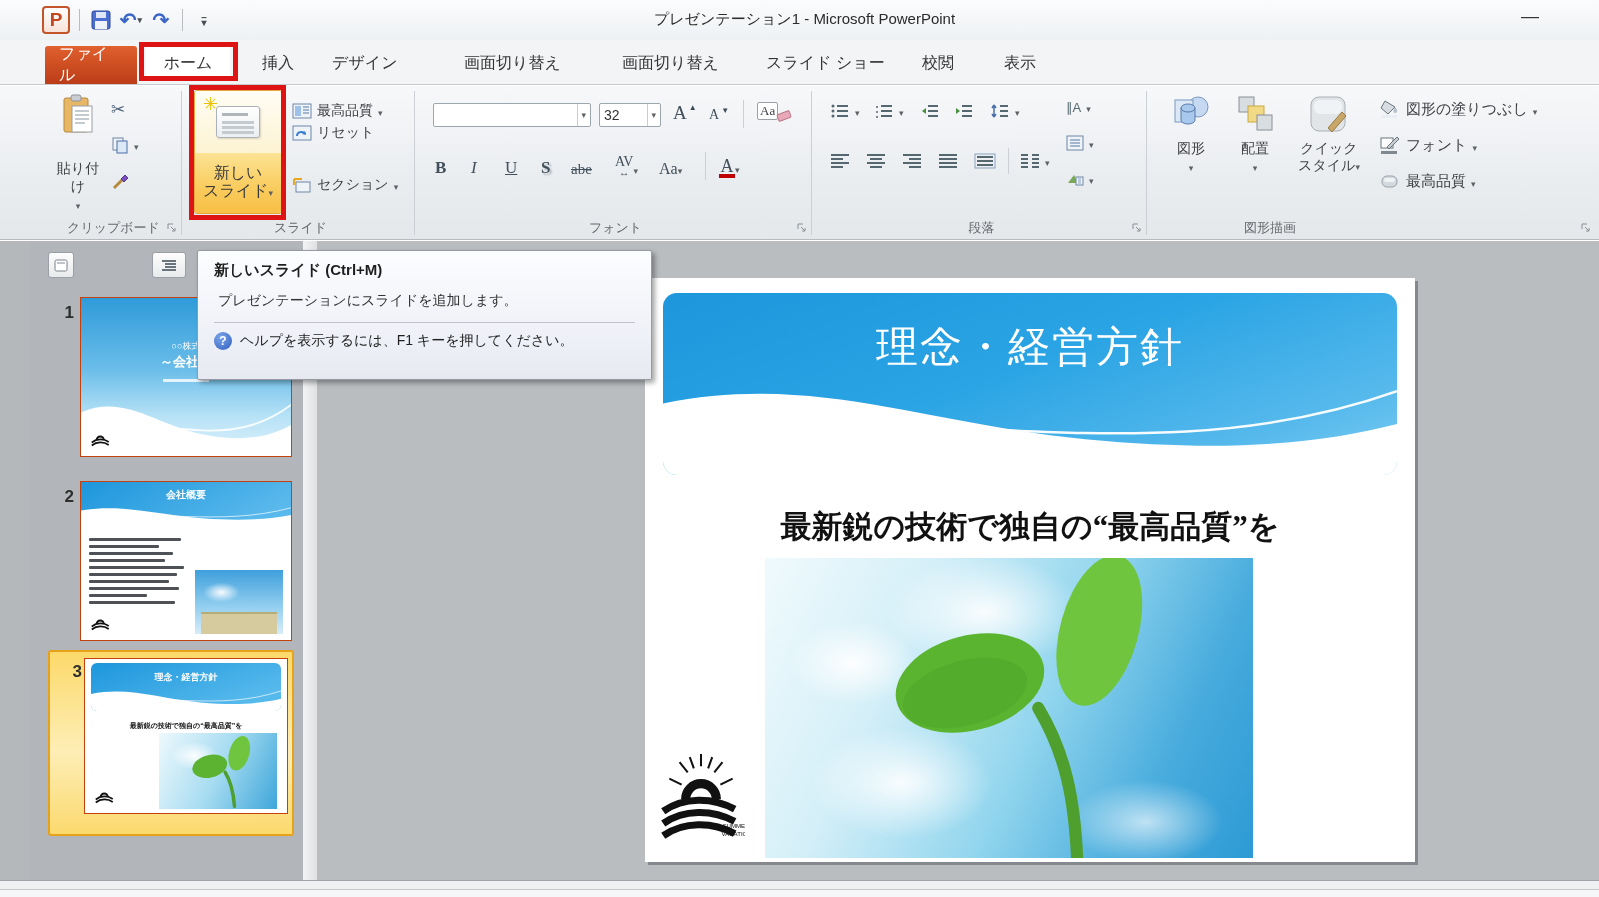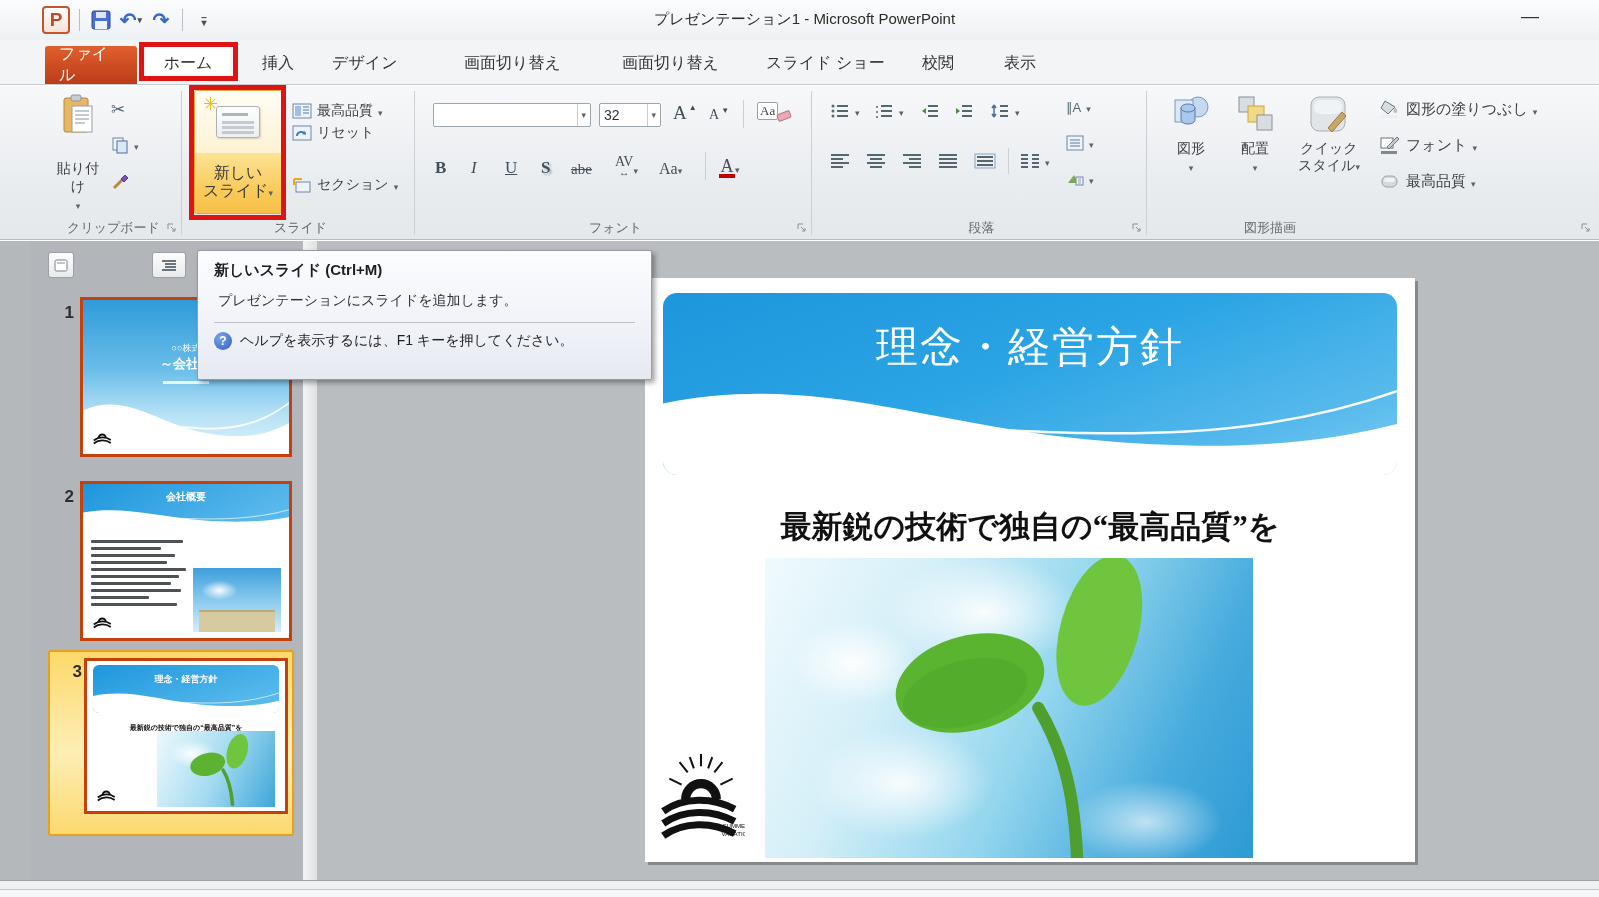--- a/index.html
+++ b/index.html
@@ -56,21 +56,21 @@
                 font-size:16px;color:#3a3a3a;line-height:18px;}
   .sparkle{position:absolute;left:8px;top:2px;color:#edbd00;font-size:18px;text-shadow:0 0 2px #fff;}
   .slideicon{width:44px;height:32px;background:linear-gradient(#fefefe,#eceff1);border:1px solid #aab2b8;border-radius:3px;
              position:relative;box-shadow:1px 1px 2px rgba(0,0,0,.15);}
   .slideicon i{position:absolute;left:5px;right:5px;height:3px;background:#c3cad0;}
   
   .workspace{position:absolute;left:0;top:241px;width:1599px;height:639px;background:#b5b8bb;}
   .panel{position:absolute;left:30px;top:0;width:273px;height:639px;background:#b2b5b9;}
   .ptab{position:absolute;top:11px;width:26px;height:26px;background:linear-gradient(#fdfdfd,#e8eaec);
         border:1px solid #9aa0a5;border-radius:3px;display:flex;align-items:center;justify-content:center;}
-  .thumb{position:absolute;left:50px;width:212px;height:160px;background:#fff;border:3px solid #c2410c;overflow:hidden;}
+  .thumb{position:absolute;left:50px;width:212px;height:160px;background:#fff;border:1px solid #c2410c;overflow:hidden;}
   .tnum{position:absolute;left:22px;width:22px;text-align:right;font-size:17px;font-weight:bold;color:#2e2e2e;}
   .selwrap{position:absolute;left:18px;top:409px;width:246px;height:186px;border:2px solid #e7a21b;border-radius:3px;
            background:linear-gradient(#fcd96a,#fdeeb6 55%,#fbd96e);}
   .vseparator{position:absolute;left:303px;top:0;width:14px;height:639px;background:linear-gradient(90deg,#f2f3f4,#dfe1e3);}
   .canvas{position:absolute;left:317px;top:0;width:1282px;height:639px;background:#babdc0;}
   .page{position:absolute;left:328px;top:37px;width:770px;height:584px;background:#fff;
         box-shadow:3px 3px 0 rgba(90,94,98,.55);}
   .banner{position:absolute;left:18px;top:15px;width:734px;height:182px;border-radius:14px;overflow:hidden;
           background:linear-gradient(160deg,#1d96dc 0%,#2aa4e4 45%,#56b9ec 80%,#7ecdf3 100%);}
   .banner svg{position:absolute;left:0;bottom:0;width:100%;height:92px;}

